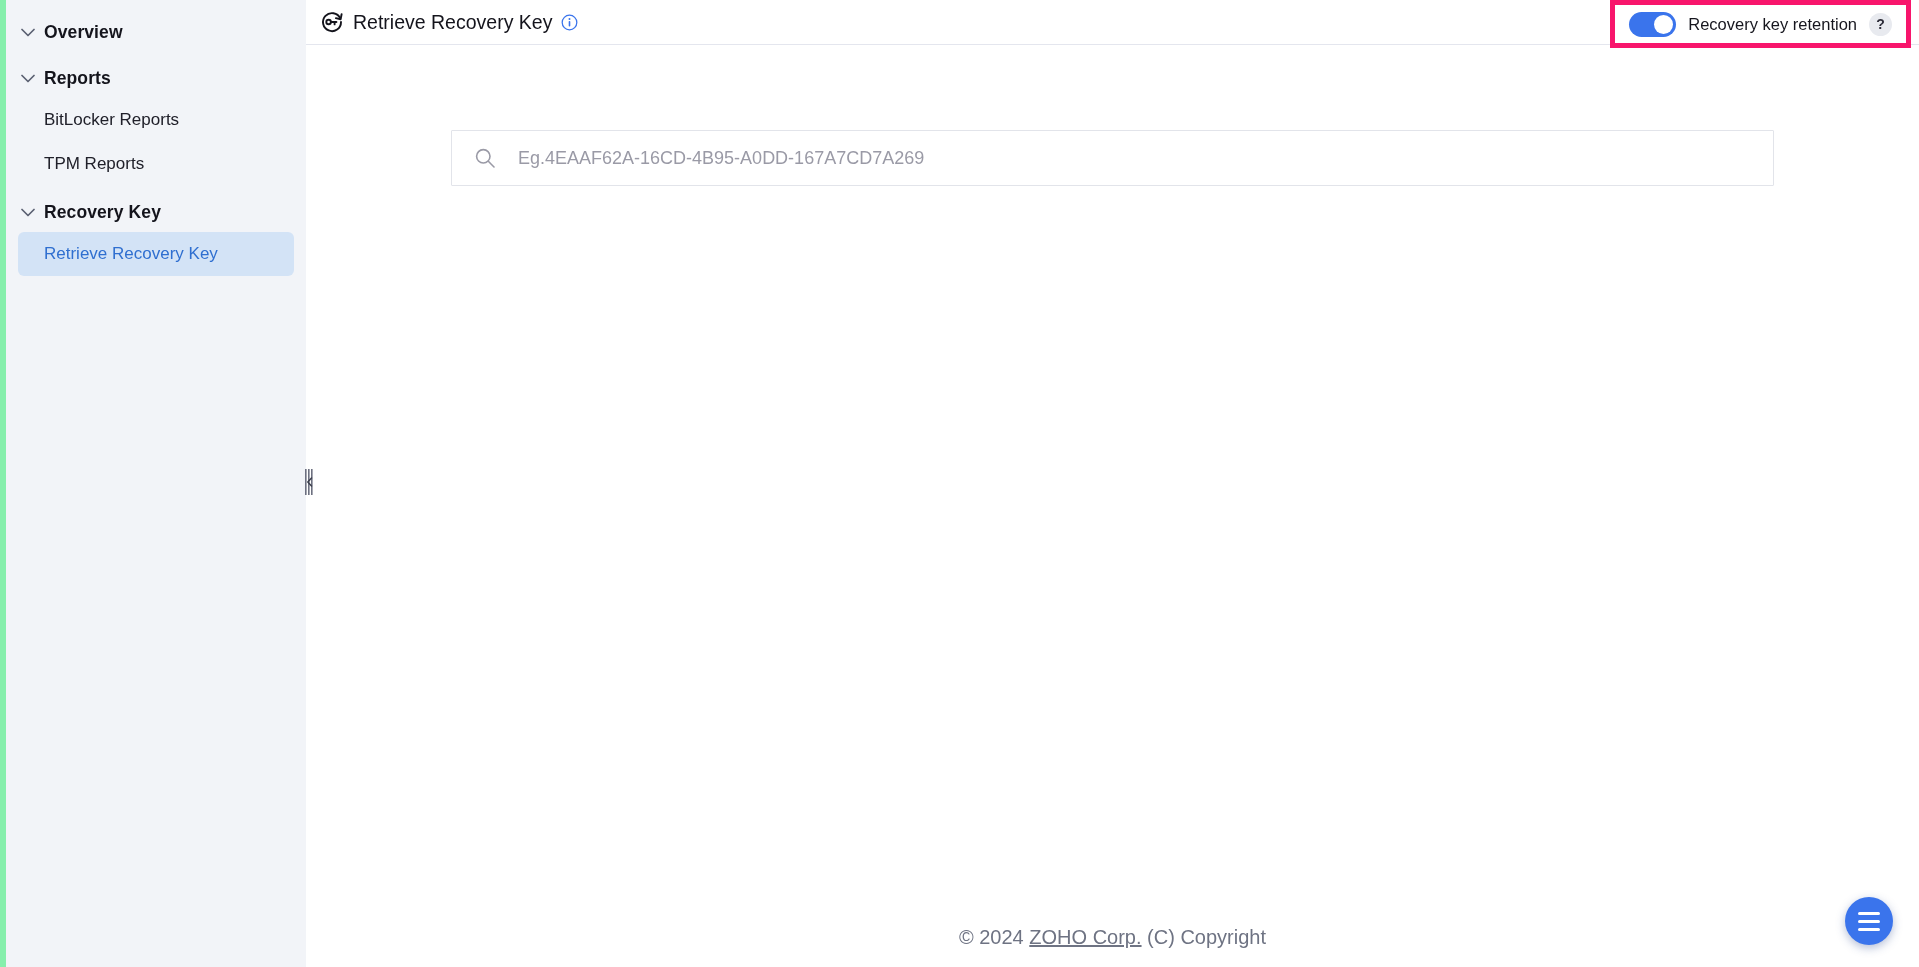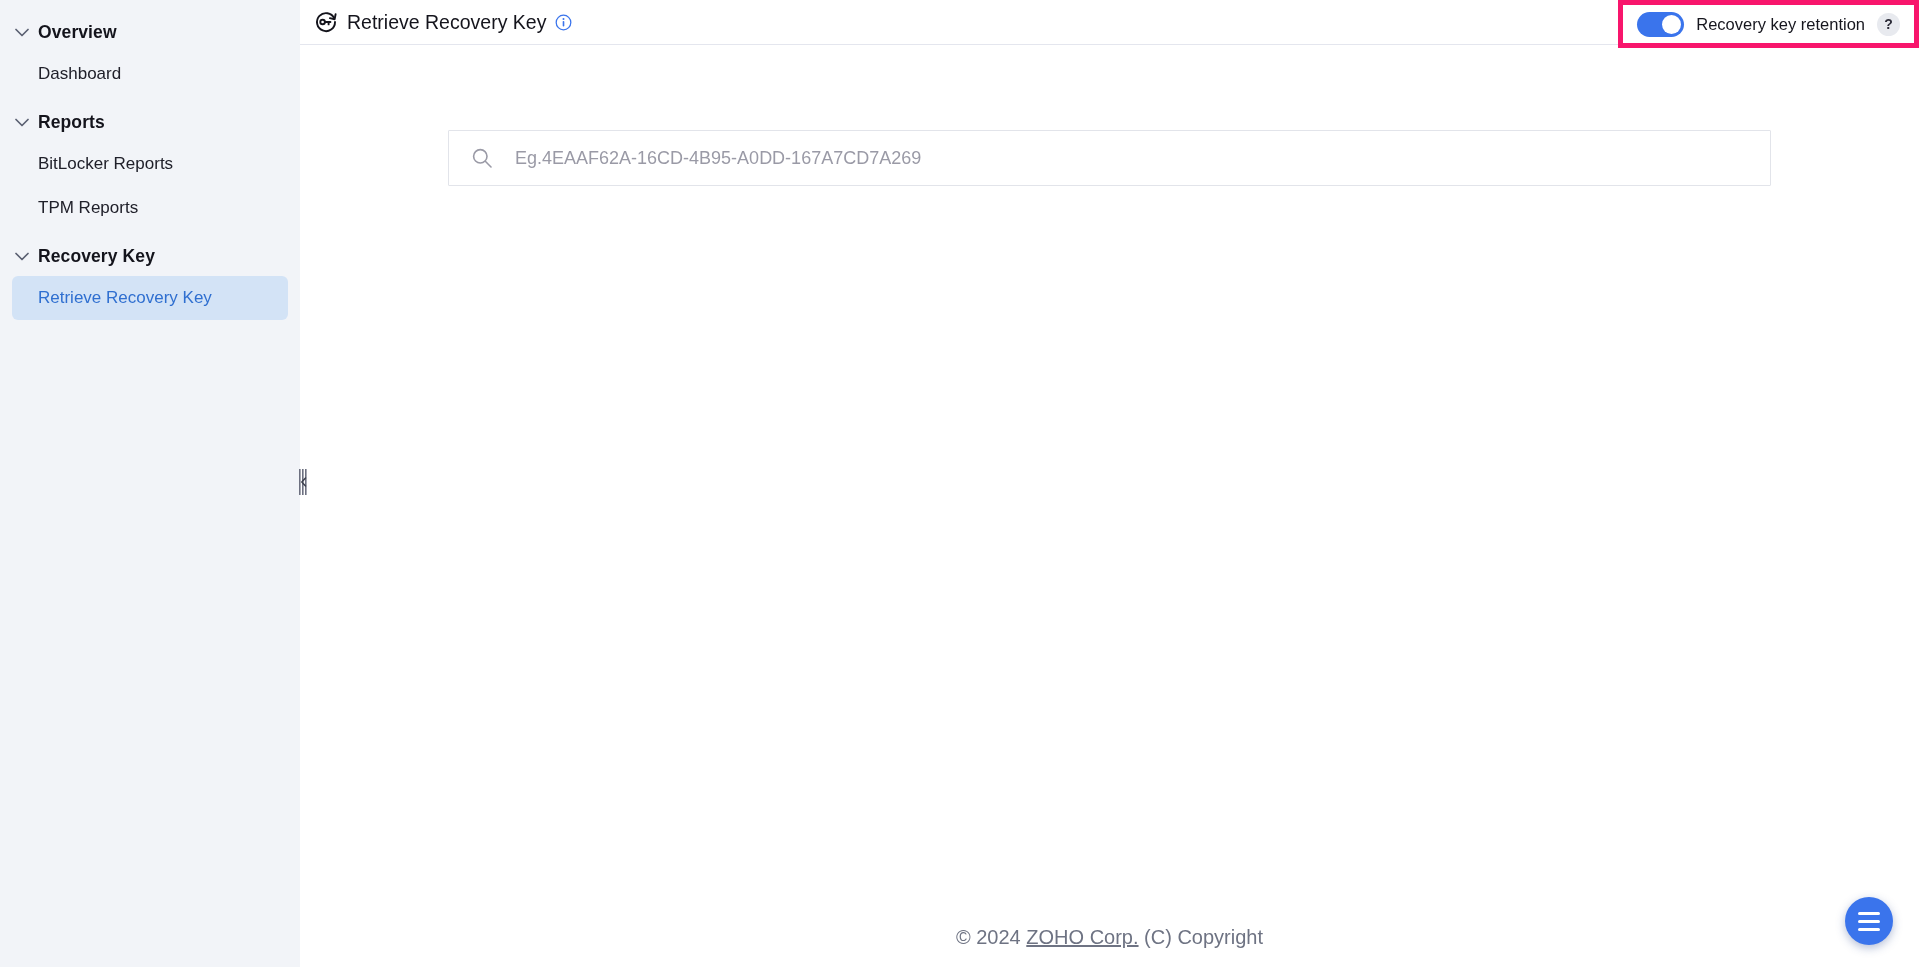--- a/index.html
+++ b/index.html
@@ -10,21 +10,22 @@
     overflow: hidden;
     font-family: "Liberation Sans", sans-serif;
     background: #ffffff;
   }
 
   #app {
     position: relative;
     width: 1919px;
     height: 967px;
     display: flex;
-    background: #be185d;
+    background: #86efac;
+    padding-left: 6px;
   }
 
   
   .sidebar {
     position: relative;
     width: 300px;
     height: 967px;
     background: #f2f4f8;
     flex: 0 0 300px;
     padding-top: 12px;
@@ -131,21 +132,21 @@
     color: #14141c;
     font-weight: normal;
     white-space: nowrap;
   }
 
   .info-icon { width: 17px; height: 17px; display: block; cursor: pointer; }
 
   
   .retention-wrap {
     position: absolute;
-    right: 0px;
+    right: 8px;
     top: 0px;
     height: 48px;
     display: flex;
     align-items: center;
     gap: 12px;
     padding: 0 14px 0 14px;
     border: 5px solid #f8156c;
     background: #ffffff;
   }
 
@@ -284,21 +285,20 @@
 
     <div class="nav-group">
       <div class="group-header">
         <span class="chev">
           <svg width="14" height="9" viewBox="0 0 14 9">
               <path d="M1 1.5 L7 7.5 L13 1.5" fill="none" stroke="#5b6072" stroke-width="1.7" stroke-linecap="round" stroke-linejoin="round"></path>
             </svg>
         </span>
         <span class="group-title">Overview</span>
       </div>
-      <div class="nav-item">Dashboard</div>
     </div>
 
 
 
     <div class="nav-group">
       <div class="group-header">
         <span class="chev">
           <svg width="14" height="9" viewBox="0 0 14 9">
               <path d="M1 1.5 L7 7.5 L13 1.5" fill="none" stroke="#5b6072" stroke-width="1.7" stroke-linecap="round" stroke-linejoin="round"></path>
             </svg>

